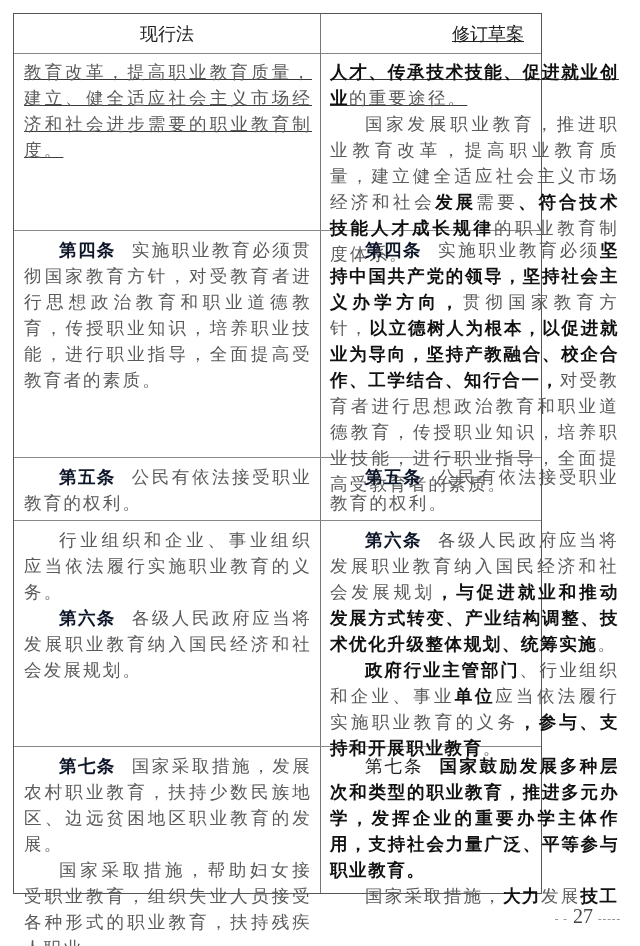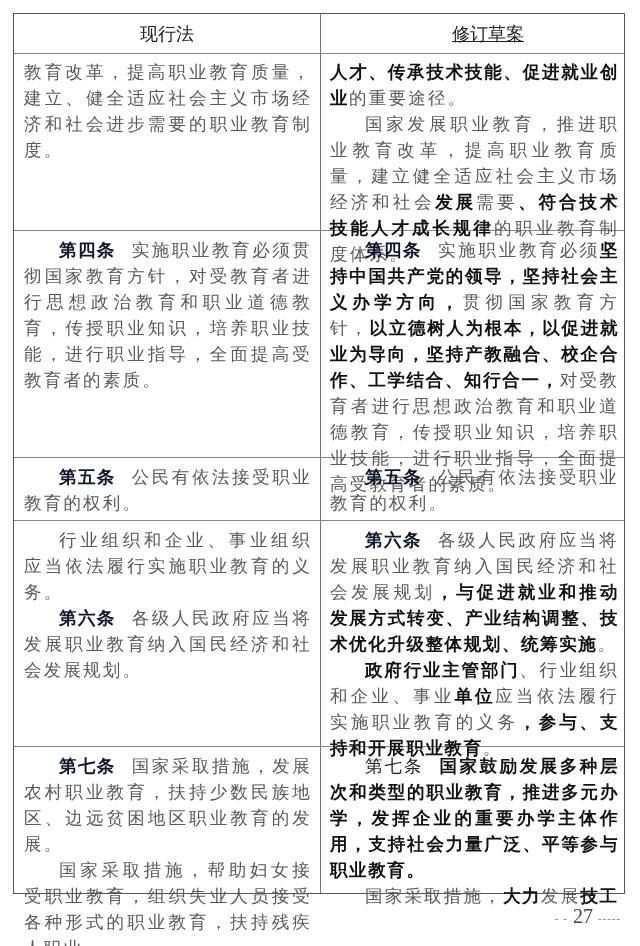--- a/index.html
+++ b/index.html
@@ -1,33 +1,33 @@
 <!DOCTYPE html>
 <html><head>
 <meta charset="utf-8">
 <style>
   html, body { margin:0; padding:0; background:#ffffff; }
   body { width:640px; height:946px; position:relative; overflow:hidden;
          font-family:"DejaVu Serif","Liberation Serif",serif; color:#3a3a3a; }
-  .table { position:absolute; left:13px; top:13px; width:612px; height:881px;
+  .table { position:absolute; left:13px; top:13px; width:529px; height:881px;
            border:1px solid #555; box-sizing:border-box; }
   .header { position:absolute; left:0; top:0; width:100%; height:39px; border-bottom:1px solid #888; }
   .hcell { position:absolute; top:0; height:39px; line-height:39px; text-align:center;
            font-family:"DejaVu Sans","Liberation Sans",sans-serif; font-size:18px; color:#222; }
   .hcell.left { left:0; width:306px; }
   .hcell.right { left:322px; width:304px;text-decoration:underline; }
   .coldiv { position:absolute; left:306px; top:0; width:1px; height:100%; background:#777; }
   .row { position:absolute; left:0; width:100%; border-bottom:1px solid #888; box-sizing:border-box; }
   .row.last { border-bottom:none; }
   .cell { position:absolute; top:0; box-sizing:border-box; padding:6px 8px 0 10px;
           font-size:17.5px; line-height:26px; letter-spacing:2.2px; text-align:justify; }
   .cell.left { left:0; width:306px; }
   .cell.right { left:307px; width:304px; padding-left:9px; padding-right:6px; }
   .para { margin:0; text-indent:2em; }
-  .para.cont { text-indent:0; }
+  .para.cont { text-indent:0;text-decoration:underline; }
   .b { font-family:"DejaVu Sans","Liberation Sans",sans-serif; font-weight:bold; color:#111; letter-spacing:1.6px; }
   .n { color:#5a5a5a; }
   .art { font-family:"DejaVu Sans","Liberation Sans",sans-serif; font-weight:bold; color:#0f172a; letter-spacing:1px; margin-right:16px; }
   .pagenum { position:absolute; left:530px; top:905px; width:80px; text-align:center;
              font-family:"Liberation Serif",serif; font-size:20px; color:#444;margin-left:18px; }
   .pagenum .dash { font-size:11px; color:#777; letter-spacing:1px; vertical-align:middle; }
 </style>
 </head>
 <body>
 

